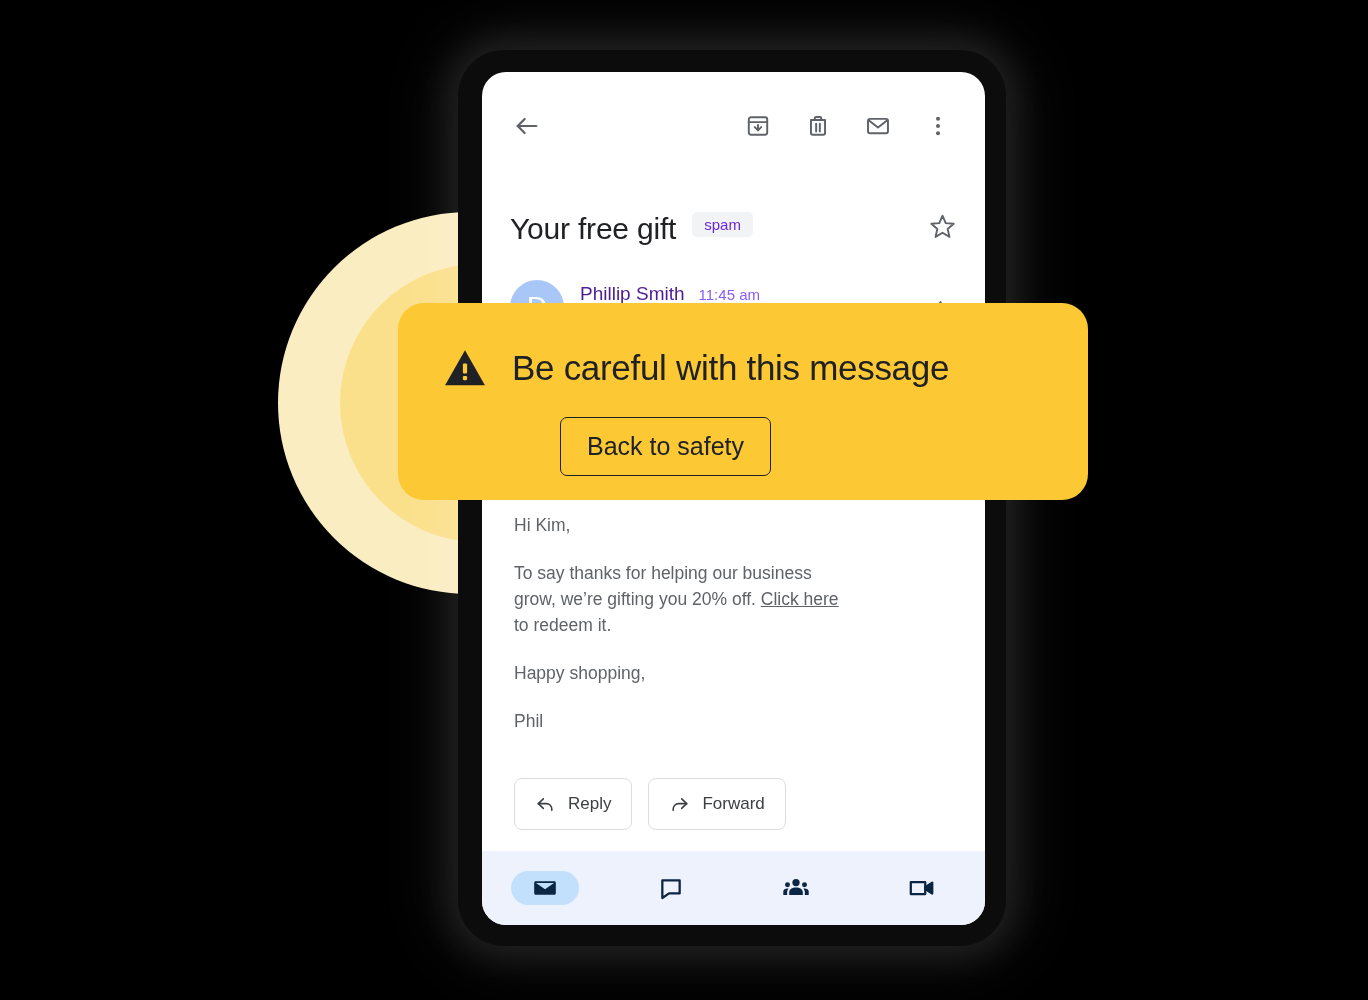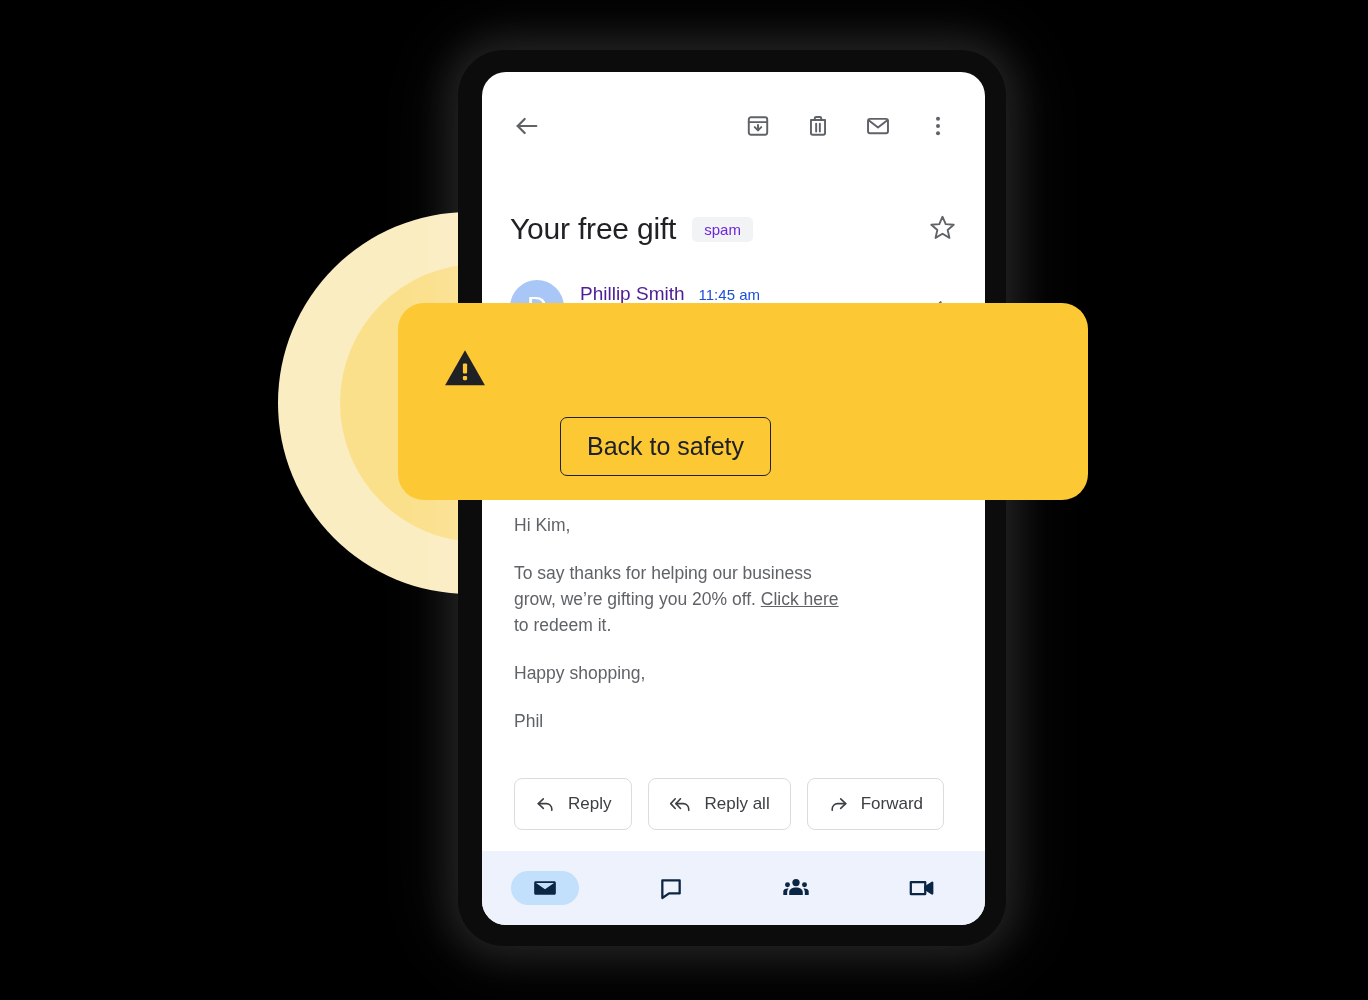--- a/index.html
+++ b/index.html
@@ -72,21 +72,21 @@
     color:#5f6368;
   }
   .icon-btn svg { display:block; }
 
   
   .subject-row {
     position:absolute;
     left:28px; top:140px;
     width:calc(100% - 56px);
     display:flex;
-    align-items:center;
+    align-items:flex-start;
   }
   .subject-title {
     font-size:30px;
     font-weight:400;
     color:#202124;
     letter-spacing:-0.2px;
     white-space:nowrap;
   }
   .spam-badge {
     margin-left:16px;
@@ -123,21 +123,21 @@
   }
   .sender-meta { margin-left:16px; padding-top:3px; }
   .sender-line1 { display:flex; align-items:baseline; }
   .sender-name {
     font-size:19px;
     color:#4c1d95;
   }
   .sender-time {
     margin-left:14px;
     font-size:15px;
-    color:#1d4ed8;
+    color:#8b5cf6;
   }
   .sender-line2 {
     display:flex; align-items:center;
     margin-top:5px;
   }
   .sender-to {
     font-size:16px;
     color:#5f6368;
   }
   .chevron { margin-left:6px; color:#5f6368; display:flex; }
@@ -346,30 +346,20 @@
       <button class="action-btn">
         <span class="ab-icon">
           <svg width="21" height="21" viewBox="0 0 24 24" fill="none" stroke="currentColor" stroke-width="1.8" stroke-linecap="round" stroke-linejoin="round">
             <polyline points="9.5,5.5 3.8,11 9.5,16.5"></polyline>
             <path d="M3.8 11h9.3a6.1 6.1 0 0 1 6.1 6.1v1.6"></path>
           </svg>
         </span>
         <span>Reply</span>
       </button>
 
-      <button class="action-btn">
-        <span class="ab-icon">
-          <svg width="23" height="21" viewBox="0 0 26 24" fill="none" stroke="currentColor" stroke-width="1.8" stroke-linecap="round" stroke-linejoin="round">
-            <polyline points="7,5.5 1.8,11 7,16.5"></polyline>
-            <polyline points="13,5.5 7.8,11 13,16.5"></polyline>
-            <path d="M7.8 11h8.5a6.1 6.1 0 0 1 6.1 6.1v1.6"></path>
-          </svg>
-        </span>
-        <span>Reply all</span>
-      </button>
 
       <button class="action-btn">
         <span class="ab-icon">
           <svg width="21" height="21" viewBox="0 0 24 24" fill="none" stroke="currentColor" stroke-width="1.8" stroke-linecap="round" stroke-linejoin="round">
             <polyline points="14.5,5.5 20.2,11 14.5,16.5"></polyline>
             <path d="M20.2 11h-9.3a6.1 6.1 0 0 0-6.1 6.1v1.6"></path>
           </svg>
         </span>
         <span>Forward</span>
       </button>
@@ -416,17 +406,18 @@
 
   <div class="warning-banner">
     <div class="wb-head">
       <span class="wb-icon">
         <svg width="46" height="46" viewBox="0 0 24 24" fill="currentColor">
           <path d="M12 2.8 22.4 21H1.6z"></path>
           <rect x="10.9" y="9.6" width="2.2" height="5.3" rx="0.6" fill="#FCC934"></rect>
           <rect x="10.9" y="16.2" width="2.2" height="2.2" rx="0.6" fill="#FCC934"></rect>
         </svg>
       </span>
+      <span class="wb-title">Be careful with this message</span>
     </div>
     <button class="wb-action">Back to safety</button>
   </div>
 
 </div>
 
 </body></html>

